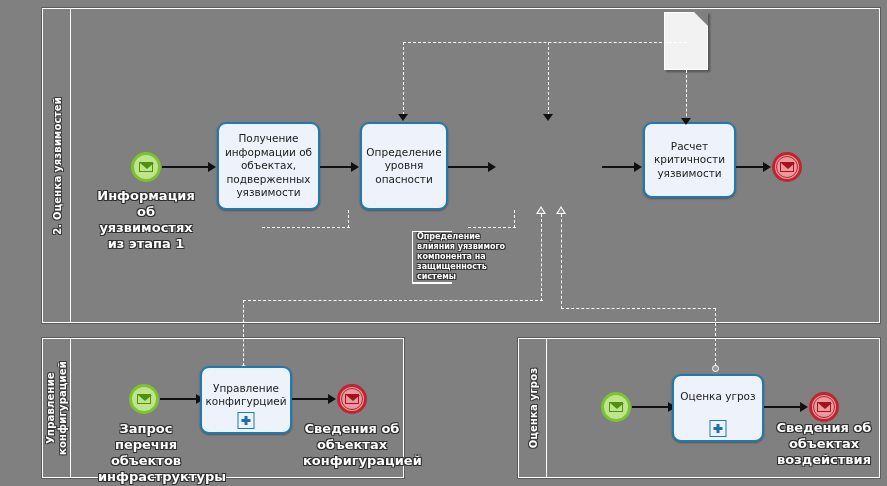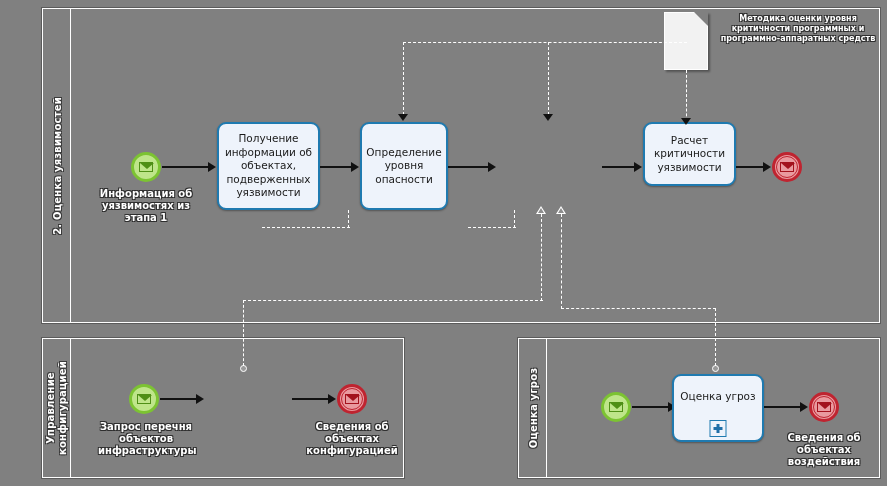--- a/index.html
+++ b/index.html
@@ -45,21 +45,21 @@
          border:1.5px solid #fff;box-sizing:border-box;display:block;}
   .env i:after{content:"";position:absolute;left:-0.5px;top:-0.5px;width:0;height:0;
                border-left:7px solid transparent;border-right:7px solid transparent;
                border-top:6px solid #fff;}
   .ev.start .env i{border-color:#4f8f16;}
   .ev.start .env i:after{border-top-color:#4f8f16;}
   .ev.end .env i{border-color:#a3121d;}
   .ev.end .env i:after{border-top-color:#a3121d;}
 
   
-  .evlabel{position:absolute;text-align:center;font-size:10px;font-weight:bold;
+  .evlabel{position:absolute;text-align:center;font-size:13px;font-weight:bold;
            color:#ffffff;line-height:1.22;
            text-shadow:-1px -1px 0 #2e2e2e,1px -1px 0 #2e2e2e,
                        -1px 1px 0 #2e2e2e,1px 1px 0 #2e2e2e;}
 
   
   .annot{position:absolute;font-size:8px;font-weight:bold;color:#ffffff;
          line-height:1.25;padding-left:4px;
          border-left:1.5px solid #ffffff;
          text-shadow:-1px -1px 0 #2e2e2e,1px -1px 0 #2e2e2e,
                      -1px 1px 0 #2e2e2e,1px 1px 0 #2e2e2e;}
@@ -127,49 +127,49 @@
     <span>Определение уровня опасности</span>
   </div>
 
   <div class="seq" style="left:448px;top:166px;width:42px;"></div>
   <div class="arrowR" style="left:488px;top:162px;"></div>
 
 
   <div class="seq" style="left:602px;top:166px;width:34px;"></div>
   <div class="arrowR" style="left:634px;top:162px;"></div>
 
-  <div class="task" style="left:643px;top:122px;width:93px;height:64px;">
+  <div class="task" style="left:643px;top:122px;width:93px;height:76px;">
     <span>Расчет критичности уязвимости</span>
   </div>
 
   <div class="seq" style="left:736px;top:166px;width:30px;"></div>
   <div class="arrowR" style="left:763px;top:162px;"></div>
 
   <div class="ev end" style="left:772px;top:152px;">
     <div class="env">
         <i></i>
       </div>
   </div>
 
   <div class="doc" style="left:664px;top:12px;"></div>
-  <div class="doctext" style="left:714px;top:14px;width:168px;">Методика оценки уровня критичности программных и программно-аппаратных средств</div>
 
   <div class="dashV" style="left:686px;top:70px;height:56px;"></div>
   <div class="arrowD" style="left:681px;top:118px;"></div>
   <div class="dashH" style="left:403px;top:42px;width:284px;"></div>
   <div class="dashV" style="left:403px;top:42px;height:78px;"></div>
   <div class="arrowD" style="left:398px;top:114px;"></div>
   <div class="dashV" style="left:548px;top:42px;height:78px;"></div>
   <div class="arrowD" style="left:543px;top:114px;"></div>
 
   <div class="dashV" style="left:348px;top:210px;height:18px;"></div>
   <div class="dashH" style="left:262px;top:227px;width:88px;"></div>
 
   <div class="dashV" style="left:514px;top:210px;height:18px;"></div>
   <div class="dashH" style="left:468px;top:227px;width:48px;"></div>
+  <div class="annot" style="left:412px;top:232px;width:96px;">Определение влияния уязвимого компонента на защищенность системы</div>
 
   <div class="msgdot" style="left:240px;top:365px;"></div>
   <div class="dashV" style="left:243px;top:300px;height:66px;"></div>
   <div class="dashH" style="left:243px;top:300px;width:300px;"></div>
   <div class="dashV" style="left:541px;top:214px;height:87px;"></div>
   <div class="msgtri up" style="left:536px;top:206px;"></div>
 
   <div class="msgdot" style="left:712px;top:365px;"></div>
   <div class="dashV" style="left:715px;top:308px;height:58px;"></div>
   <div class="dashH" style="left:561px;top:308px;width:155px;"></div>
@@ -185,20 +185,24 @@
   <div class="ev start" style="left:129px;top:384px;">
     <div class="env">
         <i></i>
       </div>
   </div>
   <div class="evlabel" style="left:98px;top:421px;width:96px;">Запрос перечня объектов инфраструктуры</div>
 
   <div class="seq" style="left:160px;top:398px;width:38px;"></div>
   <div class="arrowR" style="left:196px;top:394px;"></div>
 
+  <div class="task sub" style="left:200px;top:366px;width:92px;height:68px;">
+    <span>Управление конфигурцией</span>
+    <div class="plusmark"></div>
+  </div>
 
   <div class="seq" style="left:292px;top:398px;width:38px;"></div>
   <div class="arrowR" style="left:328px;top:394px;"></div>
 
   <div class="ev end" style="left:337px;top:384px;">
     <div class="env">
         <i></i>
       </div>
   </div>
   <div class="evlabel" style="left:303px;top:421px;width:98px;">Сведения об объектах конфигурацией</div>
@@ -224,15 +228,15 @@
   </div>
 
   <div class="seq" style="left:764px;top:406px;width:38px;"></div>
   <div class="arrowR" style="left:800px;top:402px;"></div>
 
   <div class="ev end" style="left:809px;top:392px;">
     <div class="env">
         <i></i>
       </div>
   </div>
-  <div class="evlabel" style="left:775px;top:432px;width:98px;">Сведения об объектах воздействия</div>
+  <div class="evlabel" style="left:775px;top:420px;width:98px;">Сведения об объектах воздействия</div>
 
 </div>
 
 </body></html>

